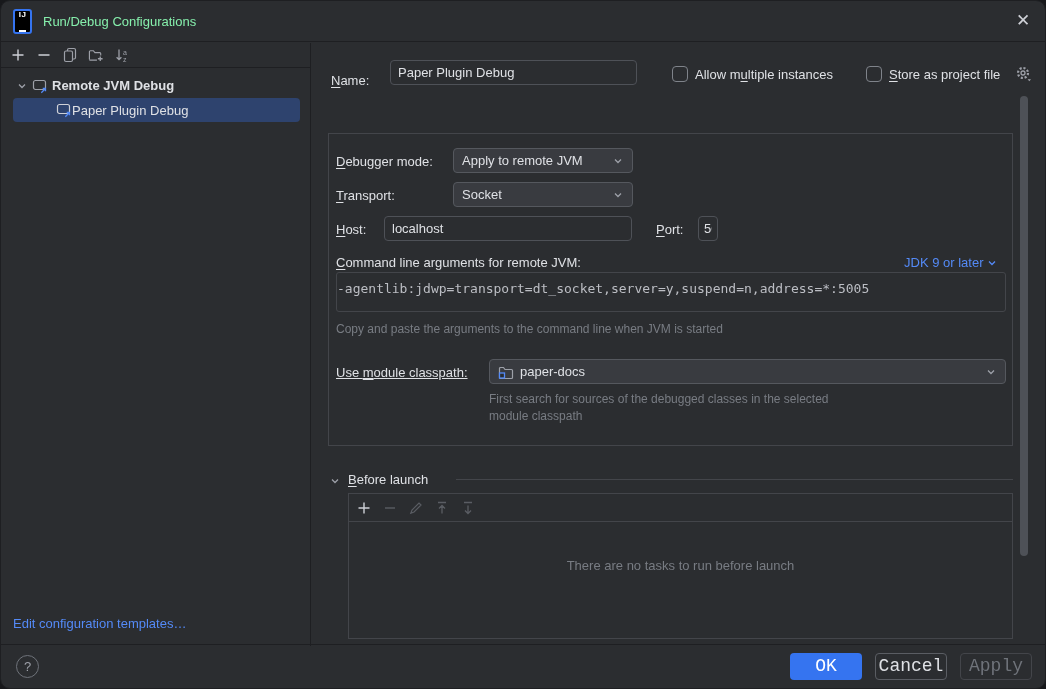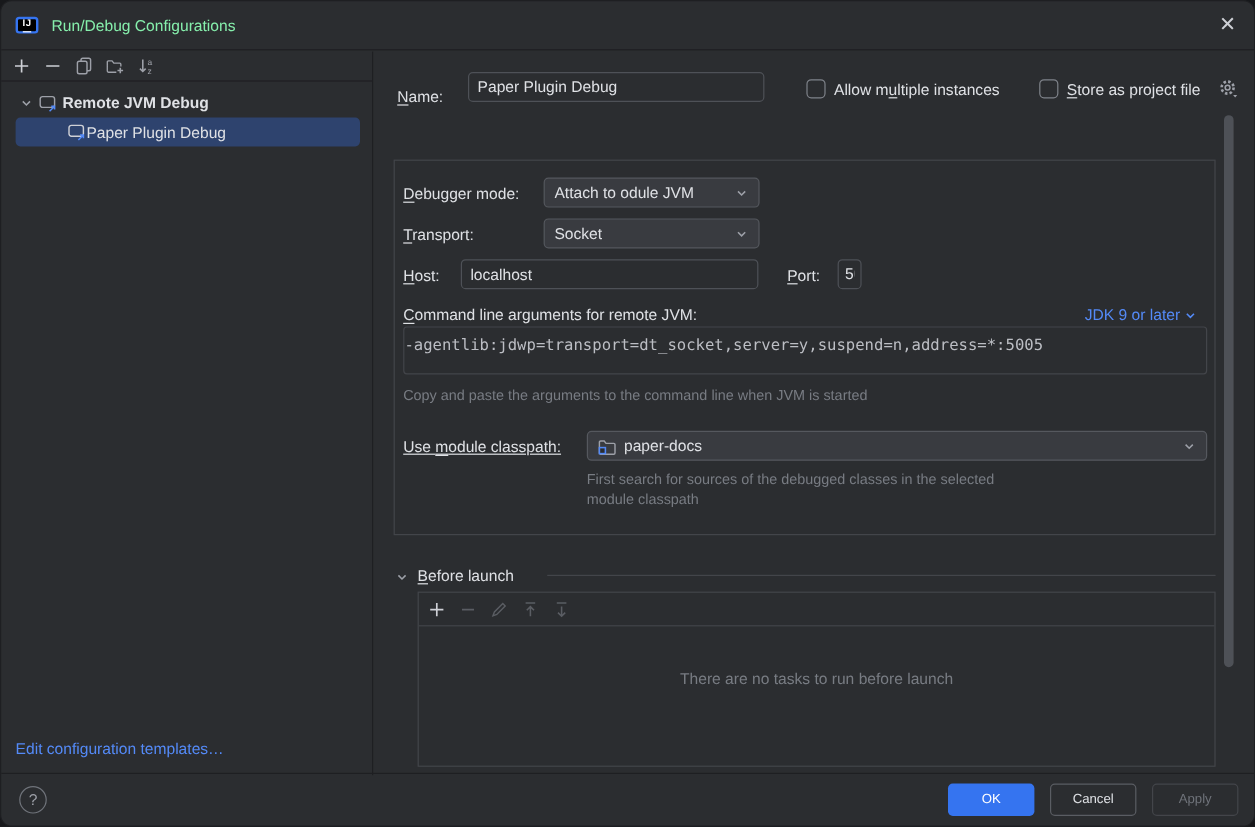--- a/index.html
+++ b/index.html
@@ -20,21 +20,21 @@
   }
   .abs { position: absolute; }
 
   
   .titlebar {
     position: absolute; left: 0; top: 0; width: 1046px; height: 41px;
     border-bottom: 1px solid #1E1F22;
     display: flex; align-items: center;
   }
   .logo {
-    width: 19px; height: 14px; margin-left: 12px;
+    width: 19px; height: 25px; margin-left: 12px;
     background: #000; border: 2px solid #3574F0; border-radius: 3px;
     display: flex; align-items: center; justify-content: space-between;
     flex-direction: column;
   }
   .logo span { font-size: 8px; font-weight: bold; color: #fff; line-height: 8px; letter-spacing: 0.5px; }
   .logo i { display: block; width: 7px; height: 2px; background: #fff; margin-top: 1.5px; }
   .titlebar .title { margin-left: 11px; color: #86efac; }
   .close-btn {
     position: absolute; right: 12px; top: 8px; width: 24px; height: 24px;
     color: #CED0D6; font-size: 17px; line-height: 24px; text-align: center;
@@ -120,22 +120,22 @@
     position: absolute; left: 0; bottom: 0; width: 1046px; height: 44px;
     border-top: 1px solid #1E1F22;
   }
   .help-btn {
     position: absolute; left: 15px; top: 10px; width: 23px; height: 23px;
     border: 1px solid #6F737A; border-radius: 50%;
     color: #9DA0A8; text-align: center; line-height: 21px; font-size: 13px; cursor: pointer;
   }
   .btn {
     position: absolute; top: 8px; height: 27px; border-radius: 4px;
-    font-size: 11px; text-align: center; line-height: 25px; cursor: pointer;
-    font-family: Liberation Sans, sans-serif;
+    font-size: 18px; text-align: center; line-height: 25px; cursor: pointer;
+    font-family: Liberation Mono, monospace;
   }
   .btn-ok { left: 789px; width: 72px; background: #3574F0; color: #FFFFFF; border: none; line-height: 27px; }
   .btn-cancel { left: 874px; width: 72px; background: transparent; border: 1px solid #5A5D63; color: #DFE1E5; }
   .btn-apply { left: 959px; width: 72px; background: transparent; border: 1px solid #43454A; color: #6F737A; }
 
   .scrollthumb {
     position: absolute; left: 1019px; top: 95px; width: 8px; height: 460px;
     background: #55585E; border-radius: 4px; opacity: 0.85;
   }
   svg { display: block; }
@@ -234,21 +234,21 @@
         <circle cx="8" cy="8" r="2" stroke="#9DA0A8" stroke-width="1.3" fill="none"></circle>
         <path d="M12.6 14.2h3.4l-1.7 2z" fill="#9DA0A8"></path>
       </svg>
   </span>
 
 
   <div class="abs panel-border" style="left:327px; top:132px; width:685px; height:313px;"></div>
 
   <span class="label abs" style="left:335px; top:153px;"><span></span><span class="mn">D</span><span>ebugger mode:</span></span>
   <div class="dropdown abs" style="left:452px; top:147px; width:180px;">
-    <span class="dd-text">Attach to odule JVM</span>
+    <span class="dd-text">Apply to remote JVM</span>
     <span class="chev">
         <svg width="12" height="12" viewBox="0 0 12 12">
           <path d="M3 4.5L6 7.5L9 4.5" stroke="#9DA0A8" stroke-width="1.3" fill="none"></path>
         </svg>
       </span>
   </div>
 
   <span class="label abs" style="left:335px; top:187px;"><span></span><span class="mn">T</span><span>ransport:</span></span>
   <div class="dropdown abs" style="left:452px; top:181px; width:180px;">
     <span class="dd-text">Socket</span>

